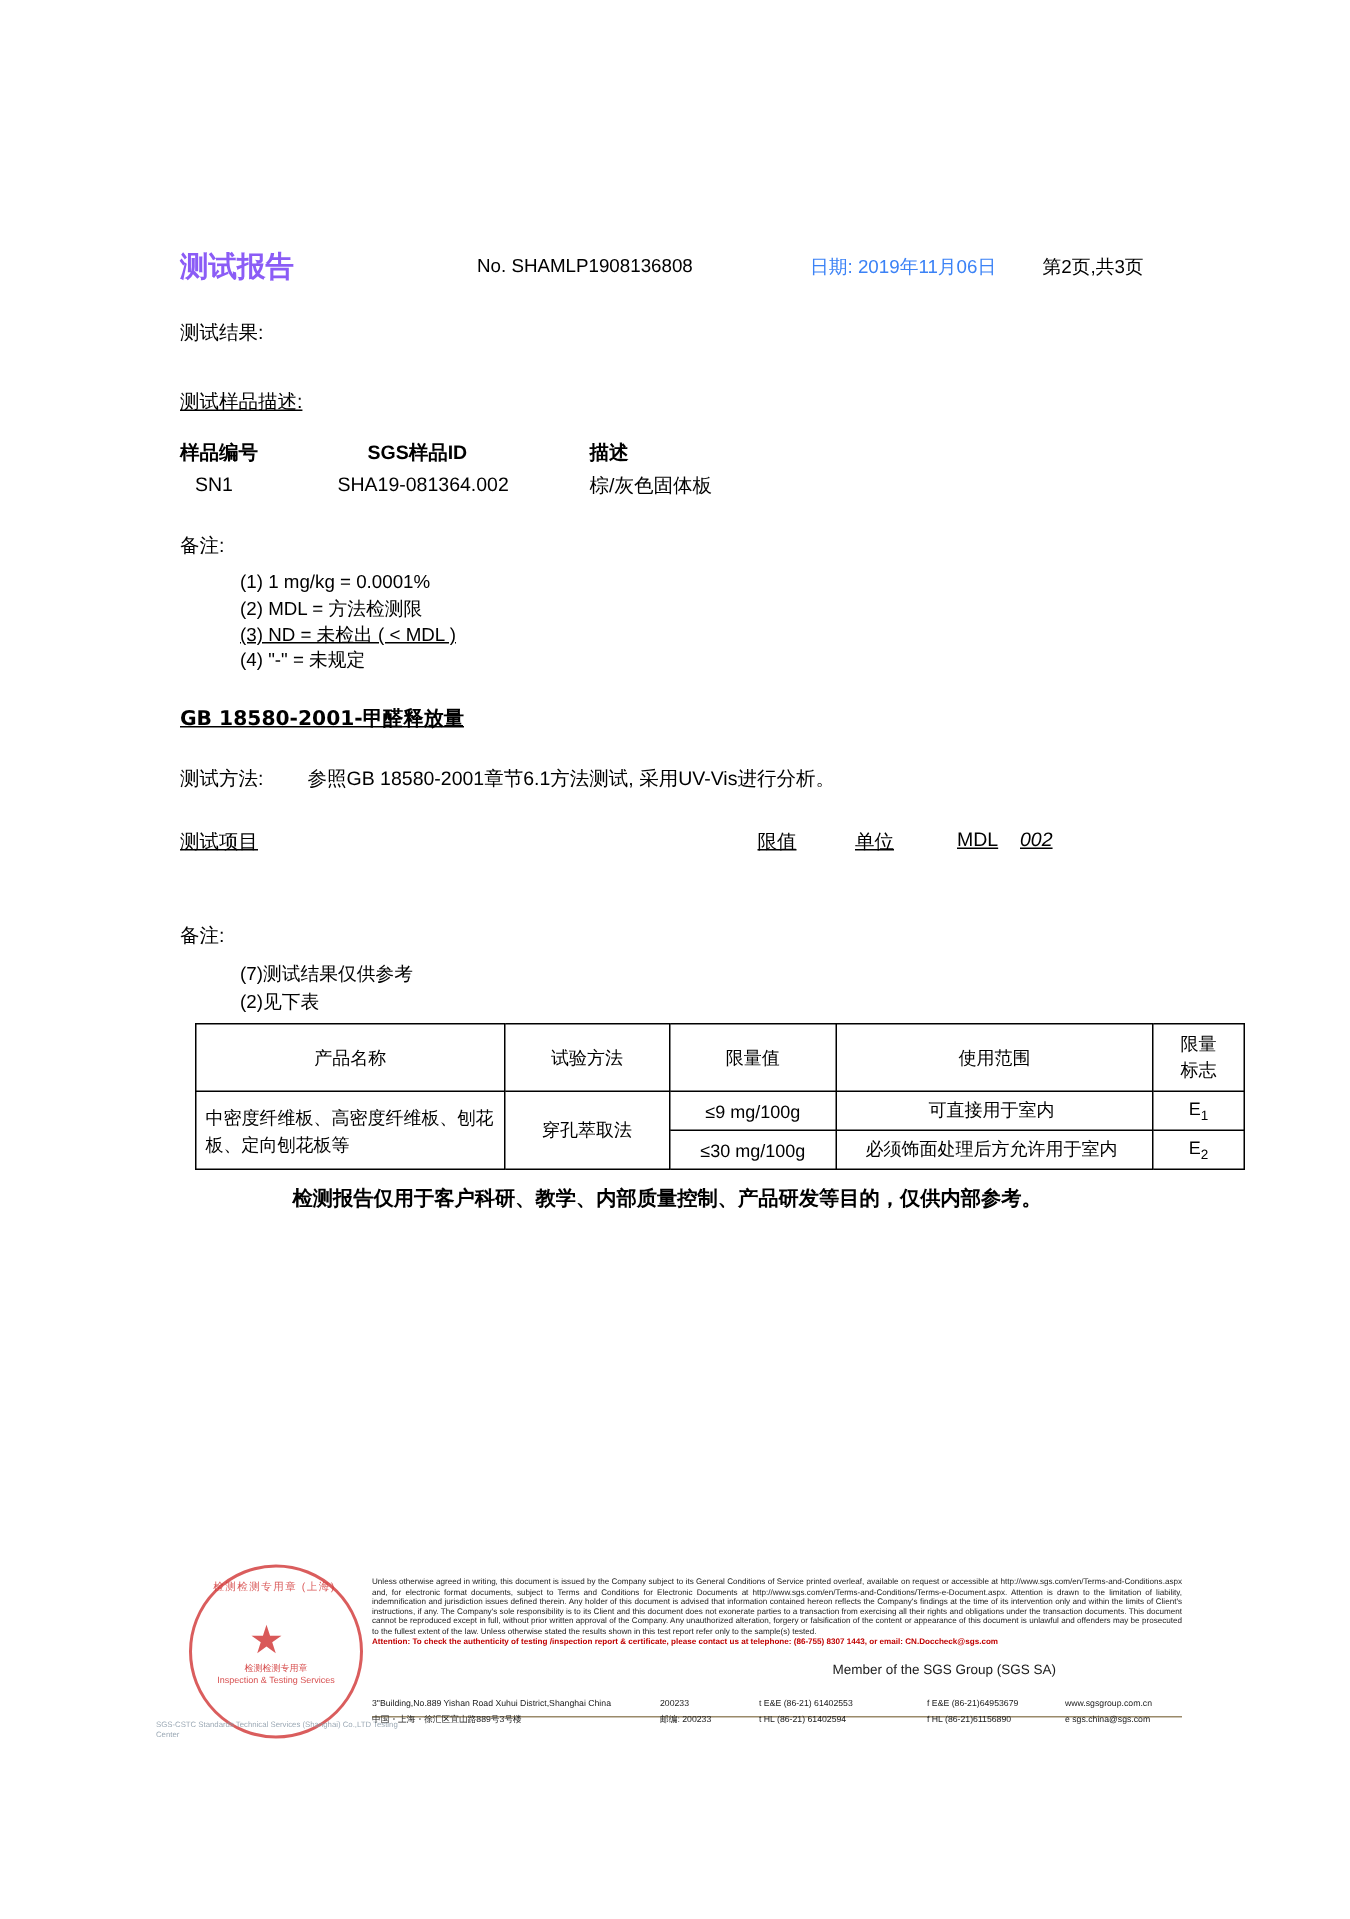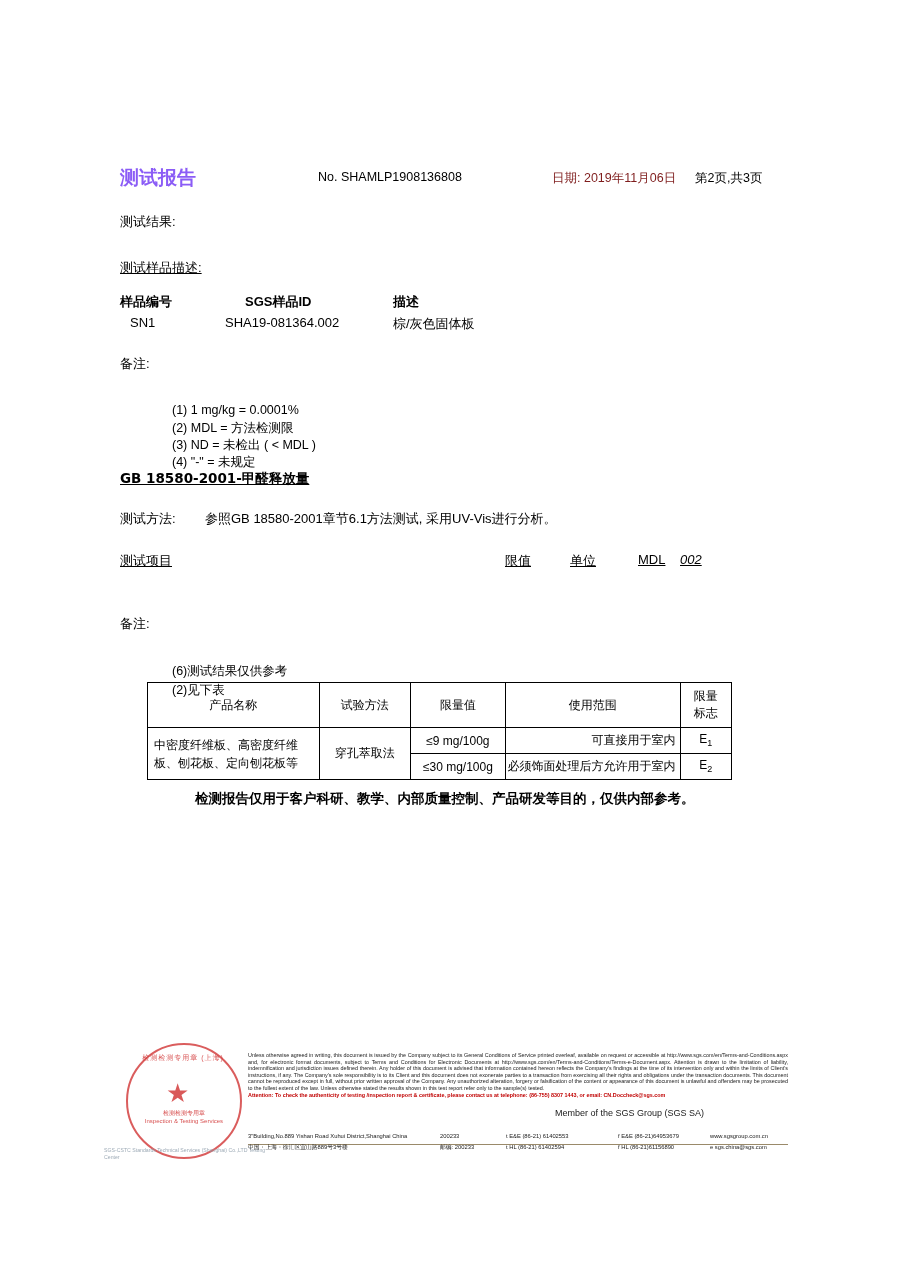--- a/index.html
+++ b/index.html
@@ -78,24 +78,24 @@
   }
   .hdr .rep-no {
     position: absolute;
     left: 198px;
     top: 5px;
     font-size: 12.5px;
     color: #000;
   }
   .hdr .date {
     position: absolute;
-    left: 432px;
+    left: 420px;
     top: 5px;
     font-size: 12.5px;
-    color: #7f1d1d;
+    color: #3b82f6;
   }
   .hdr .pageno {
     position: absolute;
     left: 575px;
     top: 5px;
     font-size: 12.5px;
     color: #000;
   }
 
   .line-text {
@@ -126,25 +126,24 @@
     width: 600px;
     font-size: 13px;
   }
   .samp-row .c1 { left: 10px; }
   .samp-row .c2 { left: 105px; }
   .samp-row .c3 { left: 273px; }
 
   
   .note-item {
     position: absolute;
-    left: 72px;
+    left: 60px;
     font-size: 12.5px;
     color: #000;
     white-space: nowrap;
-    margin-top: 22px;
   }
 
   
   .sec-head {
     position: absolute;
     left: 20px;
     top: 430px;
     font-size: 13.5px;
     font-weight: bold;
     text-decoration: underline;
@@ -175,36 +174,36 @@
     font-size: 13px;
   }
   .res-row .rc2 { left: 390px; }
   .res-row .rc3 { left: 445px; }
   .res-row .rc4 { left: 522px; }
   .res-row .rc5 { left: 580px; }
 
   
   .gtable {
     position: absolute;
-    left: 47px;
+    left: 30px;
     top: 642px;
-    width: 585px;
+    width: 700px;
     border-collapse: collapse;
     font-size: 12px;
   }
   .gtable td, .gtable th {
     border: 1px solid #000;
     padding: 4px 4px;
     text-align: center;
     color: #000;
     font-weight: normal;
   }
   .gtable .hrow td { padding: 5px 3px; }
   .gtable .namecell { text-align: left; padding-left: 6px; line-height: 18px; }
-  .gtable .rangecell { text-align: right; padding-left: 0; }
+  .gtable .rangecell { text-align: center; padding-left: 0; }
   .sub { font-size: 9px; vertical-align: sub; }
 
   .footer-note {
     position: absolute;
     left: 95px;
     top: 750px;
     font-size: 13.5px;
     font-weight: bold;
     color: #000;
     white-space: nowrap;
@@ -333,38 +332,38 @@
     </div>
     <div class="samp-row">
       <span class="c1">SN1</span>
       <span class="c2">SHA19-081364.002</span>
       <span class="c3">棕/灰色固体板</span>
     </div>
 
     <div class="line-text" style="left:20px; top:315px;">备注:</div>
     <div class="note-item" style="top:341px;">(1) 1 mg/kg = 0.0001%</div>
     <div class="note-item" style="top:358px;">(2) MDL = 方法检测限</div>
-    <div class="note-item" style="top:375px;">(3) ND = 未检出 ( &lt; MDL )</div>
+    <div class="note-item" style="top:375px;text-decoration:underline;">(3) ND = 未检出 ( &lt; MDL )</div>
     <div class="note-item" style="top:392px;">(4) "-" = 未规定</div>
 
     <div class="sec-head">GB 18580-2001-甲醛释放量</div>
 
     <div class="line-text" style="left:20px; top:470px;">测试方法:</div>
     <div class="line-text" style="left:105px; top:470px;">参照GB 18580-2001章节6.1方法测试, 采用UV-Vis进行分析。</div>
 
     <div class="res-head">
       <span class="rc1 u">测试项目</span>
       <span class="rc2 u">限值</span>
       <span class="rc3 u">单位</span>
       <span class="rc4 u">MDL</span>
       <span class="rc5 u" style="font-style:italic;">002</span>
     </div>
 
     <div class="line-text" style="left:20px; top:575px;">备注:</div>
-    <div class="note-item" style="top:601px;">(6)测试结果仅供参考</div>
+    <div class="note-item" style="top:601px;">(7)测试结果仅供参考</div>
     <div class="note-item" style="top:620px;">(2)见下表</div>
 
     <table class="gtable">
       <tbody>
           <tr class="hrow">
         <td style="width:172px;">产品名称</td>
         <td style="width:88px;">试验方法</td>
         <td style="width:90px;">限量值</td>
         <td style="width:176px;">使用范围</td>
         <td style="width:46px;">

